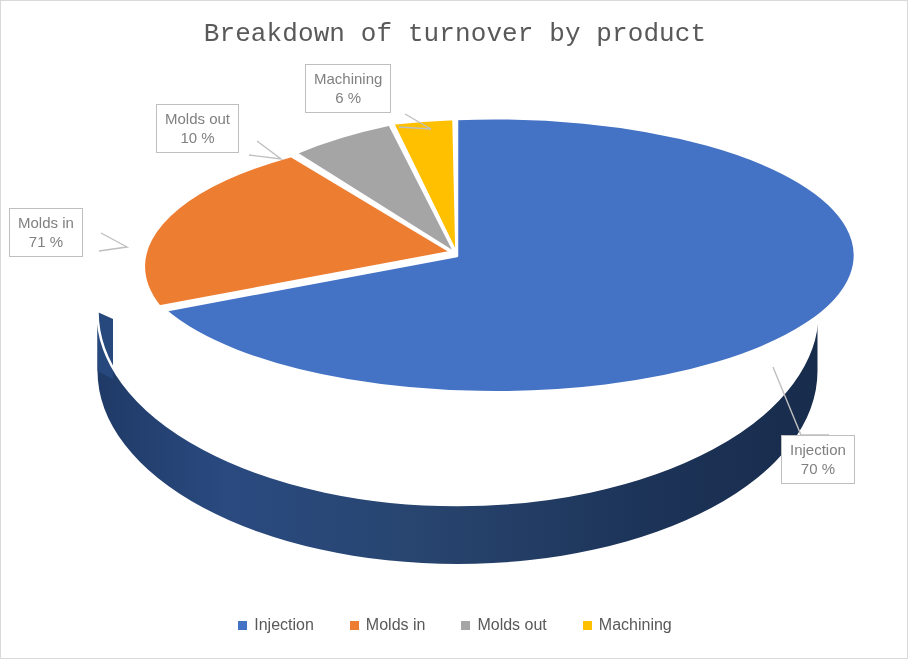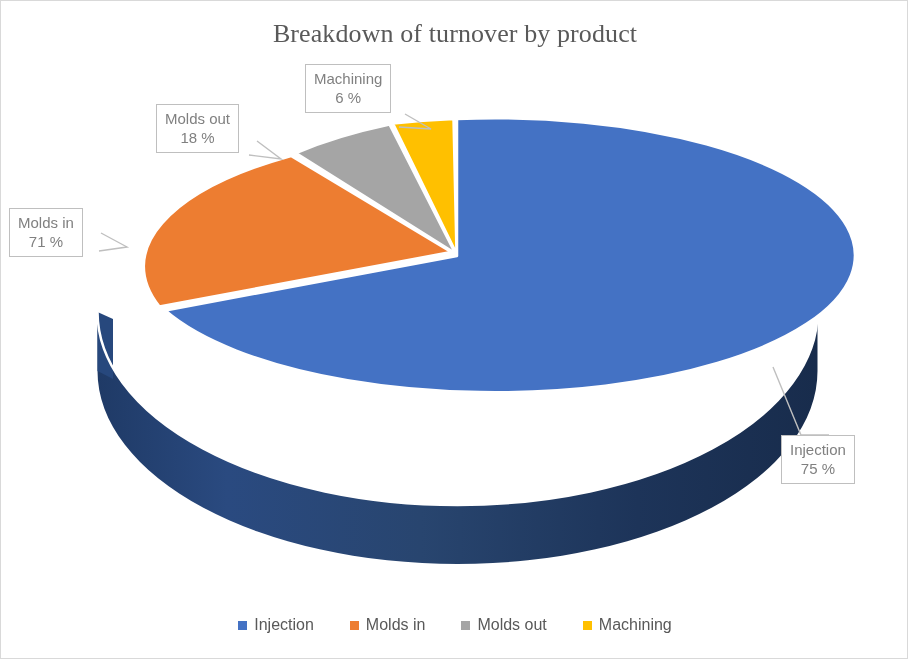--- a/index.html
+++ b/index.html
@@ -20,21 +20,21 @@
     overflow: hidden;
   }
   #chart-title {
     position: absolute;
     left: 0;
     top: 18px;
     width: 908px;
     text-align: center;
     font-size: 26px;
     color: #595959;
-    font-family: Liberation Serif, serif;
+    font-family: Liberation Mono, monospace;
     letter-spacing: 0.1px;
   }
   #pie-svg {
     position: absolute;
     left: 0;
     top: 0;
   }
   .callout {
     position: absolute;
     box-sizing: border-box;
@@ -148,31 +148,31 @@
     </g>
   </svg>
 
   <div class="callout" id="callout-machining">
     <span class="cl-name">Machining</span>
     <span class="cl-val">6 %</span>
   </div>
 
   <div class="callout" id="callout-molds-out">
     <span class="cl-name">Molds out</span>
-    <span class="cl-val">18 %</span>
+    <span class="cl-val">10 %</span>
   </div>
 
   <div class="callout" id="callout-molds-in">
     <span class="cl-name">Molds in</span>
     <span class="cl-val">71 %</span>
   </div>
 
   <div class="callout" id="callout-injection">
     <span class="cl-name">Injection</span>
-    <span class="cl-val">75 %</span>
+    <span class="cl-val">70 %</span>
   </div>
 
   <div id="legend">
     <div class="legend-item">
       <span class="legend-swatch" style="background:#4472C4"></span>
       <span class="legend-label">Injection</span>
     </div>
     <div class="legend-item">
       <span class="legend-swatch" style="background:#ED7D31"></span>
       <span class="legend-label">Molds in</span>

